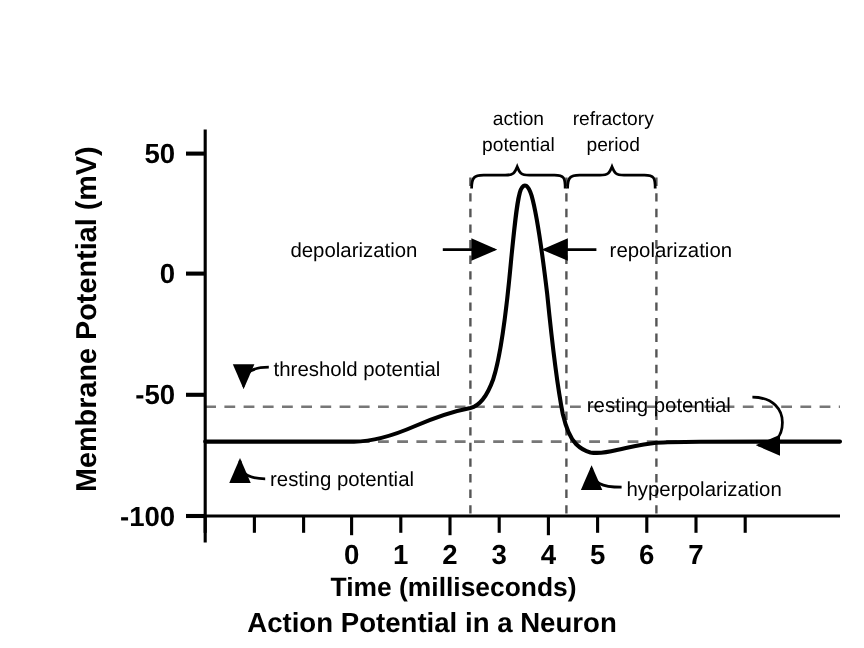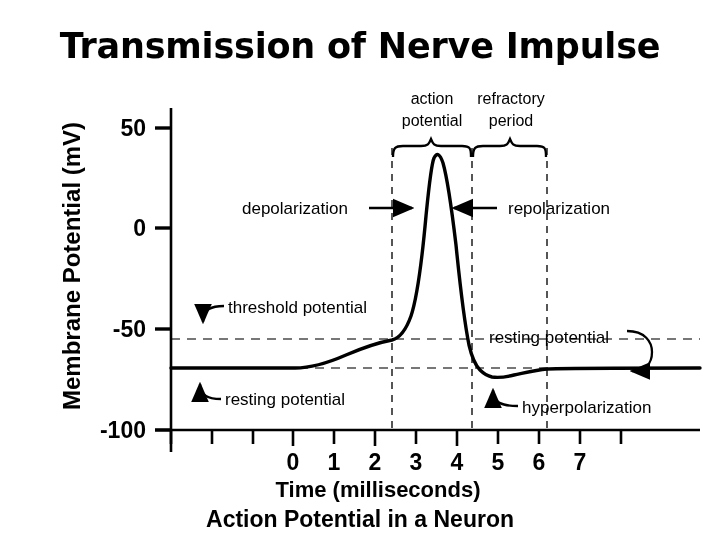--- a/index.html
+++ b/index.html
@@ -22,21 +22,20 @@
   .axtitle{font-size:22px;font-weight:700;}
   .caption{font-size:23px;font-weight:700;}
   .anno{font-size:17px;}
   .brace-lab{font-size:16px;}
 </style>
 </head>
 <body>
 
 <div id="stage">
 
-  <div id="title">Transmission of Nerve Impulse</div>
 
   <svg width="720" height="540" viewBox="0 0 720 540">
 
     <defs>
       <marker id="arrHead" markerWidth="9" markerHeight="9" refX="8" refY="4.5" orient="auto">
         <path d="M0,0.6 L9,4.5 L0,8.4 z" fill="#000"></path>
       </marker>
     </defs>
 
     <line x1="171" y1="339" x2="700" y2="339" stroke="#777" stroke-width="2.2" stroke-dasharray="9,7"></line>

